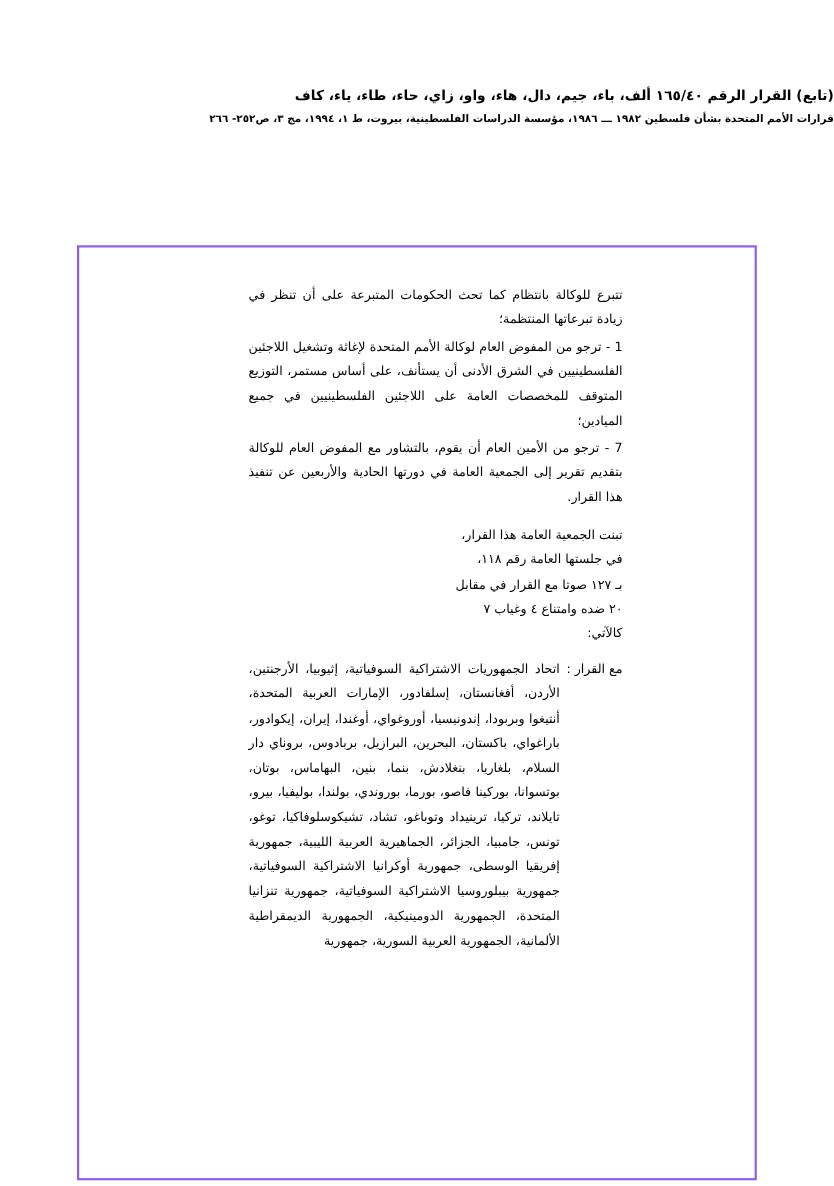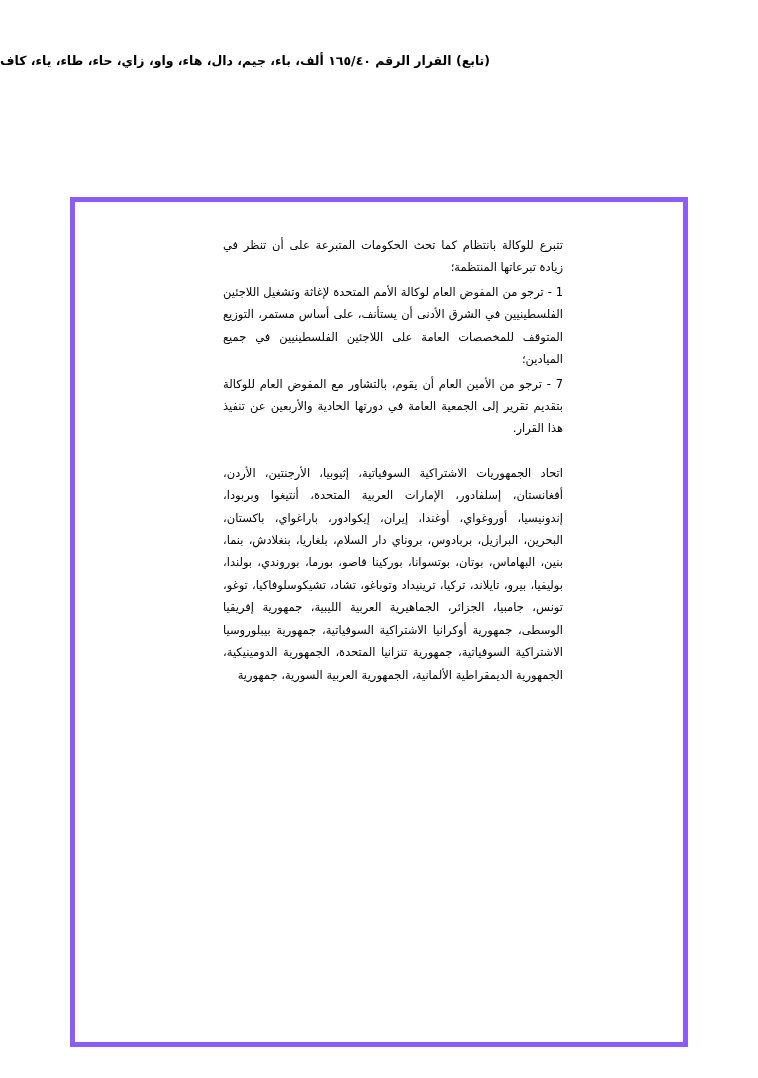--- a/index.html
+++ b/index.html
@@ -14,22 +14,22 @@
     color: #000000;
     position: relative;
     overflow: hidden;
   }
   .page {
     width: 758px;
     height: 1078px;
     position: relative;
   }
   .header {
-    text-align: left;
-    margin-top: 52px;
+    text-align: right;
+    margin-top: 78px;
   }
   .header-title {
     font-size: 12.5px;
     font-weight: bold;
     direction: rtl;
     letter-spacing: 0px;
     line-height: 1.4;
   }
   .header-source {
     font-size: 9.5px;
@@ -37,21 +37,21 @@
     direction: rtl;
     margin-top: 6px;
     line-height: 1.4;
   }
   .frame {
     position: absolute;
     left: 70px;
     top: 145px;
     width: 618px;
     height: 850px;
-    border: 5px solid #8b5cf6;
+    border: 2px solid #8b5cf6;
     box-sizing: border-box;
     background: #ffffff;
   }
   .content {
     position: absolute;
     right: 120px;
     top: 32px;
     width: 340px;
     direction: rtl;
     text-align: justify;
@@ -89,34 +89,43 @@
     line-height: 1.95;
   }
 </style>
 </head>
 <body>
 
 <div class="page">
 
   <div class="header">
     <div class="header-title">(تابع) القرار الرقم ١٦٥/٤٠ ألف، باء، جيم، دال، هاء، واو، زاي، حاء، طاء، ياء، كاف</div>
+    <div class="header-source">قرارات الأمم المتحدة بشأن فلسطين ١٩٨٢ ـــ ١٩٨٦، مؤسسة الدراسات الفلسطينية، بيروت، ط ١، ١٩٩٤، مج ٣، ص٢٥٢- ٢٦٦</div>
   </div>
 
   <div class="frame">
     <div class="content">
 
       <p class="para">تتبرع للوكالة بانتظام كما تحث الحكومات المتبرعة على أن تنظر في زيادة تبرعاتها المنتظمة؛</p>
       <p class="para">1 - ترجو من المفوض العام لوكالة الأمم المتحدة لإغاثة وتشغيل اللاجئين الفلسطينيين في الشرق الأدنى أن يستأنف، على أساس مستمر، التوزيع المتوقف للمخصصات العامة على اللاجئين الفلسطينيين في جميع الميادين؛</p>
       <p class="para">7 - ترجو من الأمين العام أن يقوم، بالتشاور مع المفوض العام للوكالة بتقديم تقرير إلى الجمعية العامة في دورتها الحادية والأربعين عن تنفيذ هذا القرار.</p>
 
       <div class="block-gap"></div>
 
+      <div class="lines">
+        <p>تبنت الجمعية العامة هذا القرار،</p>
+        <p>في جلستها العامة رقم ١١٨،</p>
+        <p>بـ ١٢٧ صوتا مع القرار في مقابل</p>
+        <p>٢٠ ضده وامتناع ٤ وغياب ٧</p>
+        <p>كالآتي:</p>
+      </div>
 
       <div class="block-gap"></div>
 
       <div class="with-label">
+        <div class="label-col">مع القرار  :</div>
         <div class="list-col">اتحاد الجمهوريات الاشتراكية السوفياتية، إثيوبيا، الأرجنتين، الأردن، أفغانستان، إسلفادور، الإمارات العربية المتحدة، أنتيغوا وبربودا، إندونيسيا، أوروغواي، أوغندا، إيران، إيكوادور، باراغواي، باكستان، البحرين، البرازيل، بربادوس، بروناي دار السلام، بلغاريا، بنغلادش، بنما، بنين، البهاماس، بوتان، بوتسوانا، بوركينا فاصو، بورما، بوروندي، بولندا، بوليفيا، بيرو، تايلاند، تركيا، ترينيداد وتوباغو، تشاد، تشيكوسلوفاكيا، توغو، تونس، جامبيا، الجزائر، الجماهيرية العربية الليبية، جمهورية إفريقيا الوسطى، جمهورية أوكرانيا الاشتراكية السوفياتية، جمهورية بيبلوروسيا الاشتراكية السوفياتية، جمهورية تنزانيا المتحدة، الجمهورية الدومينيكية، الجمهورية الديمقراطية الألمانية، الجمهورية العربية السورية، جمهورية</div>
       </div>
 
     </div>
   </div>
 
 </div>
 
 </body></html>

